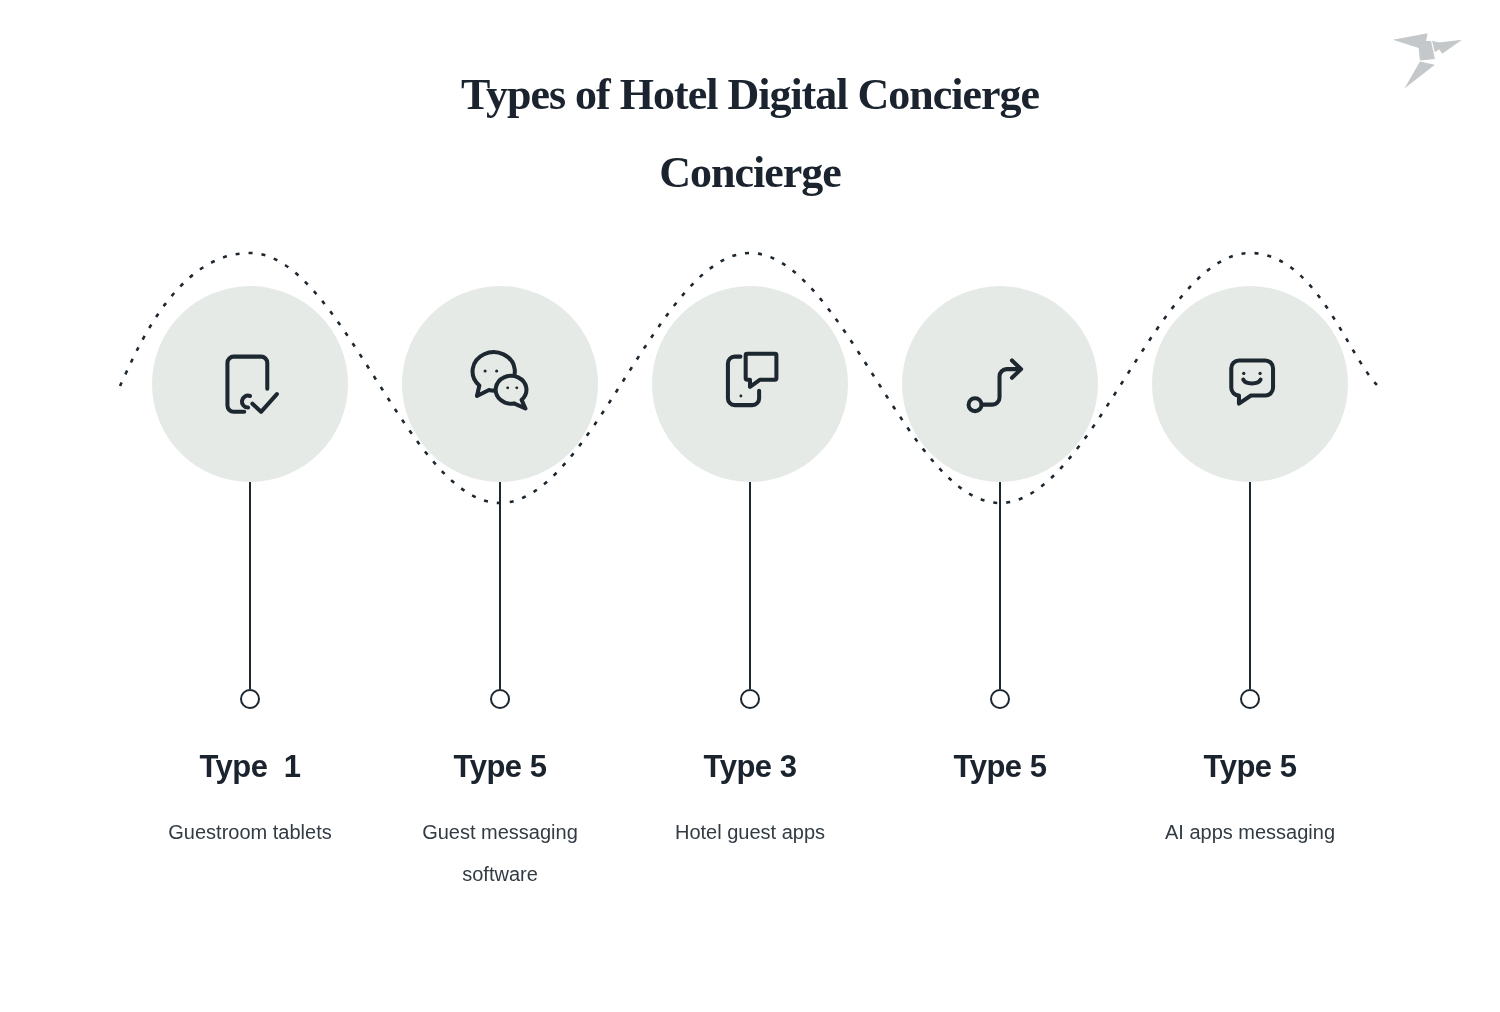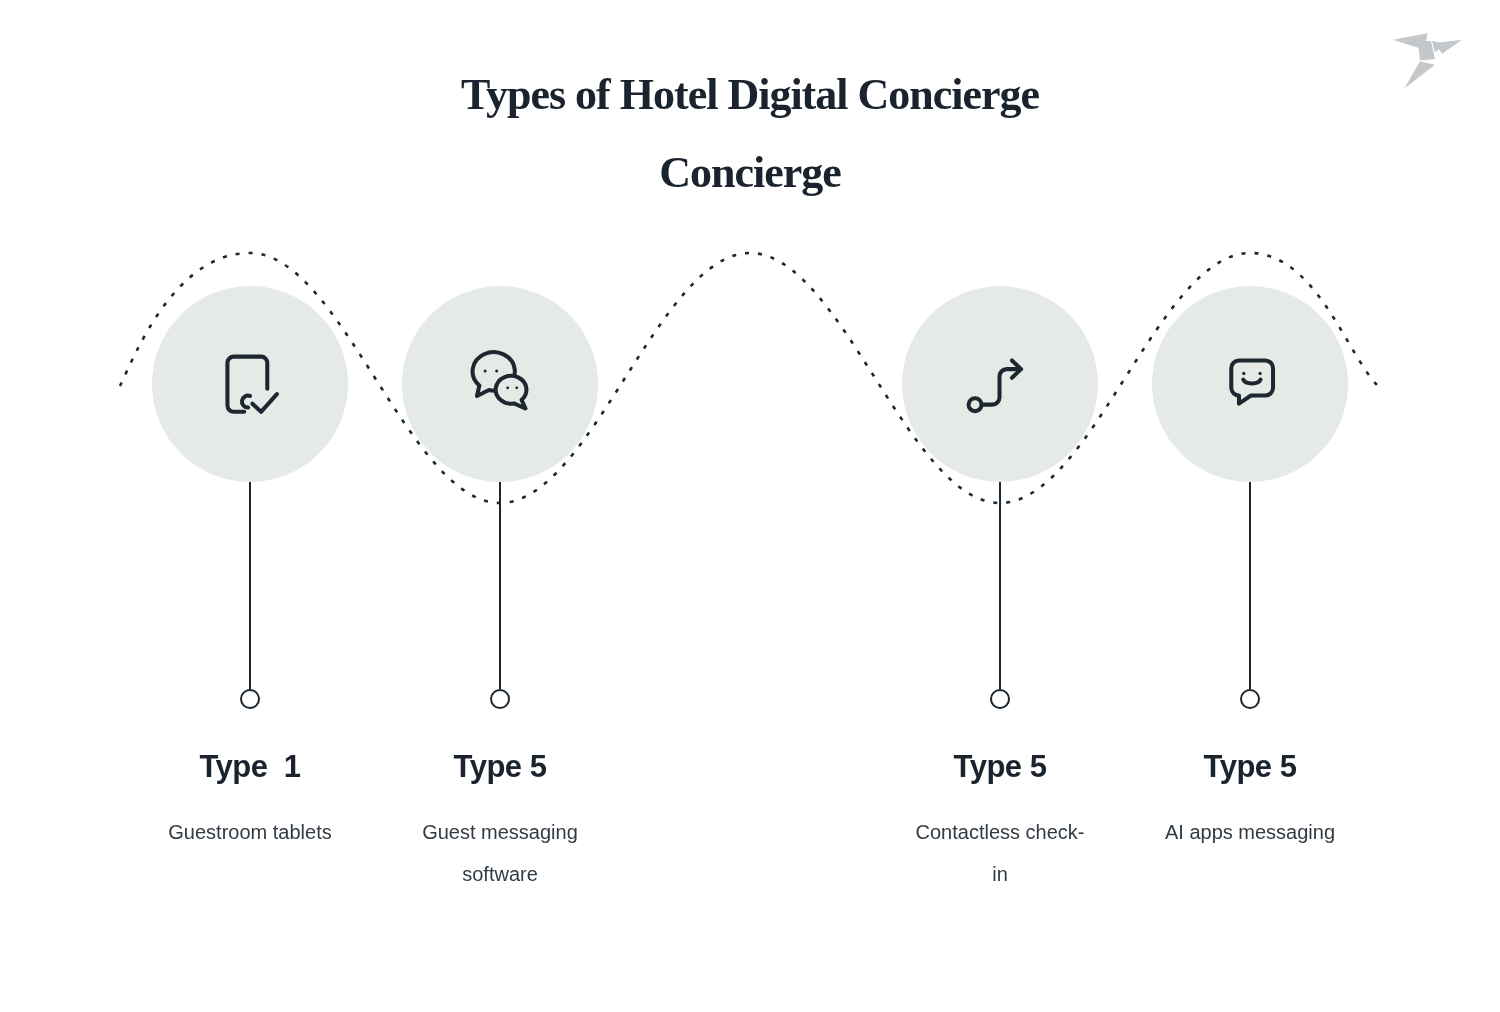--- a/index.html
+++ b/index.html
@@ -131,33 +131,45 @@
         <circle cx="58" cy="54" r="1.5" fill="#1d2730" stroke="none"></circle>
         <circle cx="67.5" cy="54" r="1.5" fill="#1d2730" stroke="none"></circle>
       </svg>
     </div>
     <div class="stem"></div>
     <div class="ring"></div>
     <div class="type-label">Type 5</div>
     <div class="type-desc">Guest messaging software</div>
   </div>
 
+  <div class="col col-3">
+    <div class="bubble">
+      <svg class="icon-svg" width="96" height="96" viewBox="0 0 100 100" fill="none" stroke="#1d2730" stroke-width="4.2" stroke-linecap="round" stroke-linejoin="round">
+        <path d="M40 21.5 H34 a7 7 0 0 0 -7 7 v36.5 a7 7 0 0 0 7 7 h18.5 a7 7 0 0 0 7 -7 V57"></path>
+        <circle cx="40.5" cy="62.5" r="1.5" fill="#1d2730" stroke="none"></circle>
+        <path d="M47 18.5 h29 a1.5 1.5 0 0 1 1.5 1.5 v24 a1.5 1.5 0 0 1 -1.5 1.5 H60.5 L50 53 v-7.5 h-3 a1.5 1.5 0 0 1 -1.5 -1.5 v-24 a1.5 1.5 0 0 1 1.5 -1.5 Z" fill="#e5eae7"></path>
+      </svg>
+    </div>
+    <div class="stem"></div>
+    <div class="ring"></div>
+    <div class="type-label">Type 3</div>
+    <div class="type-desc">Hotel guest apps</div>
+  </div>
 
   <div class="col col-4">
     <div class="bubble">
       <svg class="icon-svg" width="96" height="96" viewBox="0 0 100 100" fill="none" stroke="#1d2730" stroke-width="4.2" stroke-linecap="round" stroke-linejoin="round">
         <circle cx="24" cy="71.5" r="6.75"></circle>
         <path d="M31 71.5 h11 a7.5 7.5 0 0 0 7.5 -7.5 V42 a7.5 7.5 0 0 1 7.5 -7.5 H70.5"></path>
         <path d="M62.5 25.5 L72 34.5 L62.5 43.5"></path>
       </svg>
     </div>
     <div class="stem"></div>
     <div class="ring"></div>
     <div class="type-label">Type 5</div>
-    <div class="type-desc">Contactless check-in</div>
   </div>
 
   <div class="col col-5">
     <div class="bubble">
       <svg class="icon-svg" width="96" height="96" viewBox="0 0 100 100" fill="none" stroke="#1d2730" stroke-width="4.2" stroke-linecap="round" stroke-linejoin="round">
         <path d="M38.5 25.5 H66 a8 8 0 0 1 8 8 V54 a8 8 0 0 1 -8 8 H51 L38.5 70.5 V62 a8 8 0 0 1 -8 -8 V33.5 a8 8 0 0 1 8 -8 Z"></path>
         <circle cx="43.5" cy="39" r="1.7" fill="#1d2730" stroke="none"></circle>
         <circle cx="60.5" cy="39" r="1.7" fill="#1d2730" stroke="none"></circle>
         <path d="M43 45.5 c2.5 5.2 15.5 5.2 18 0"></path>
       </svg>

